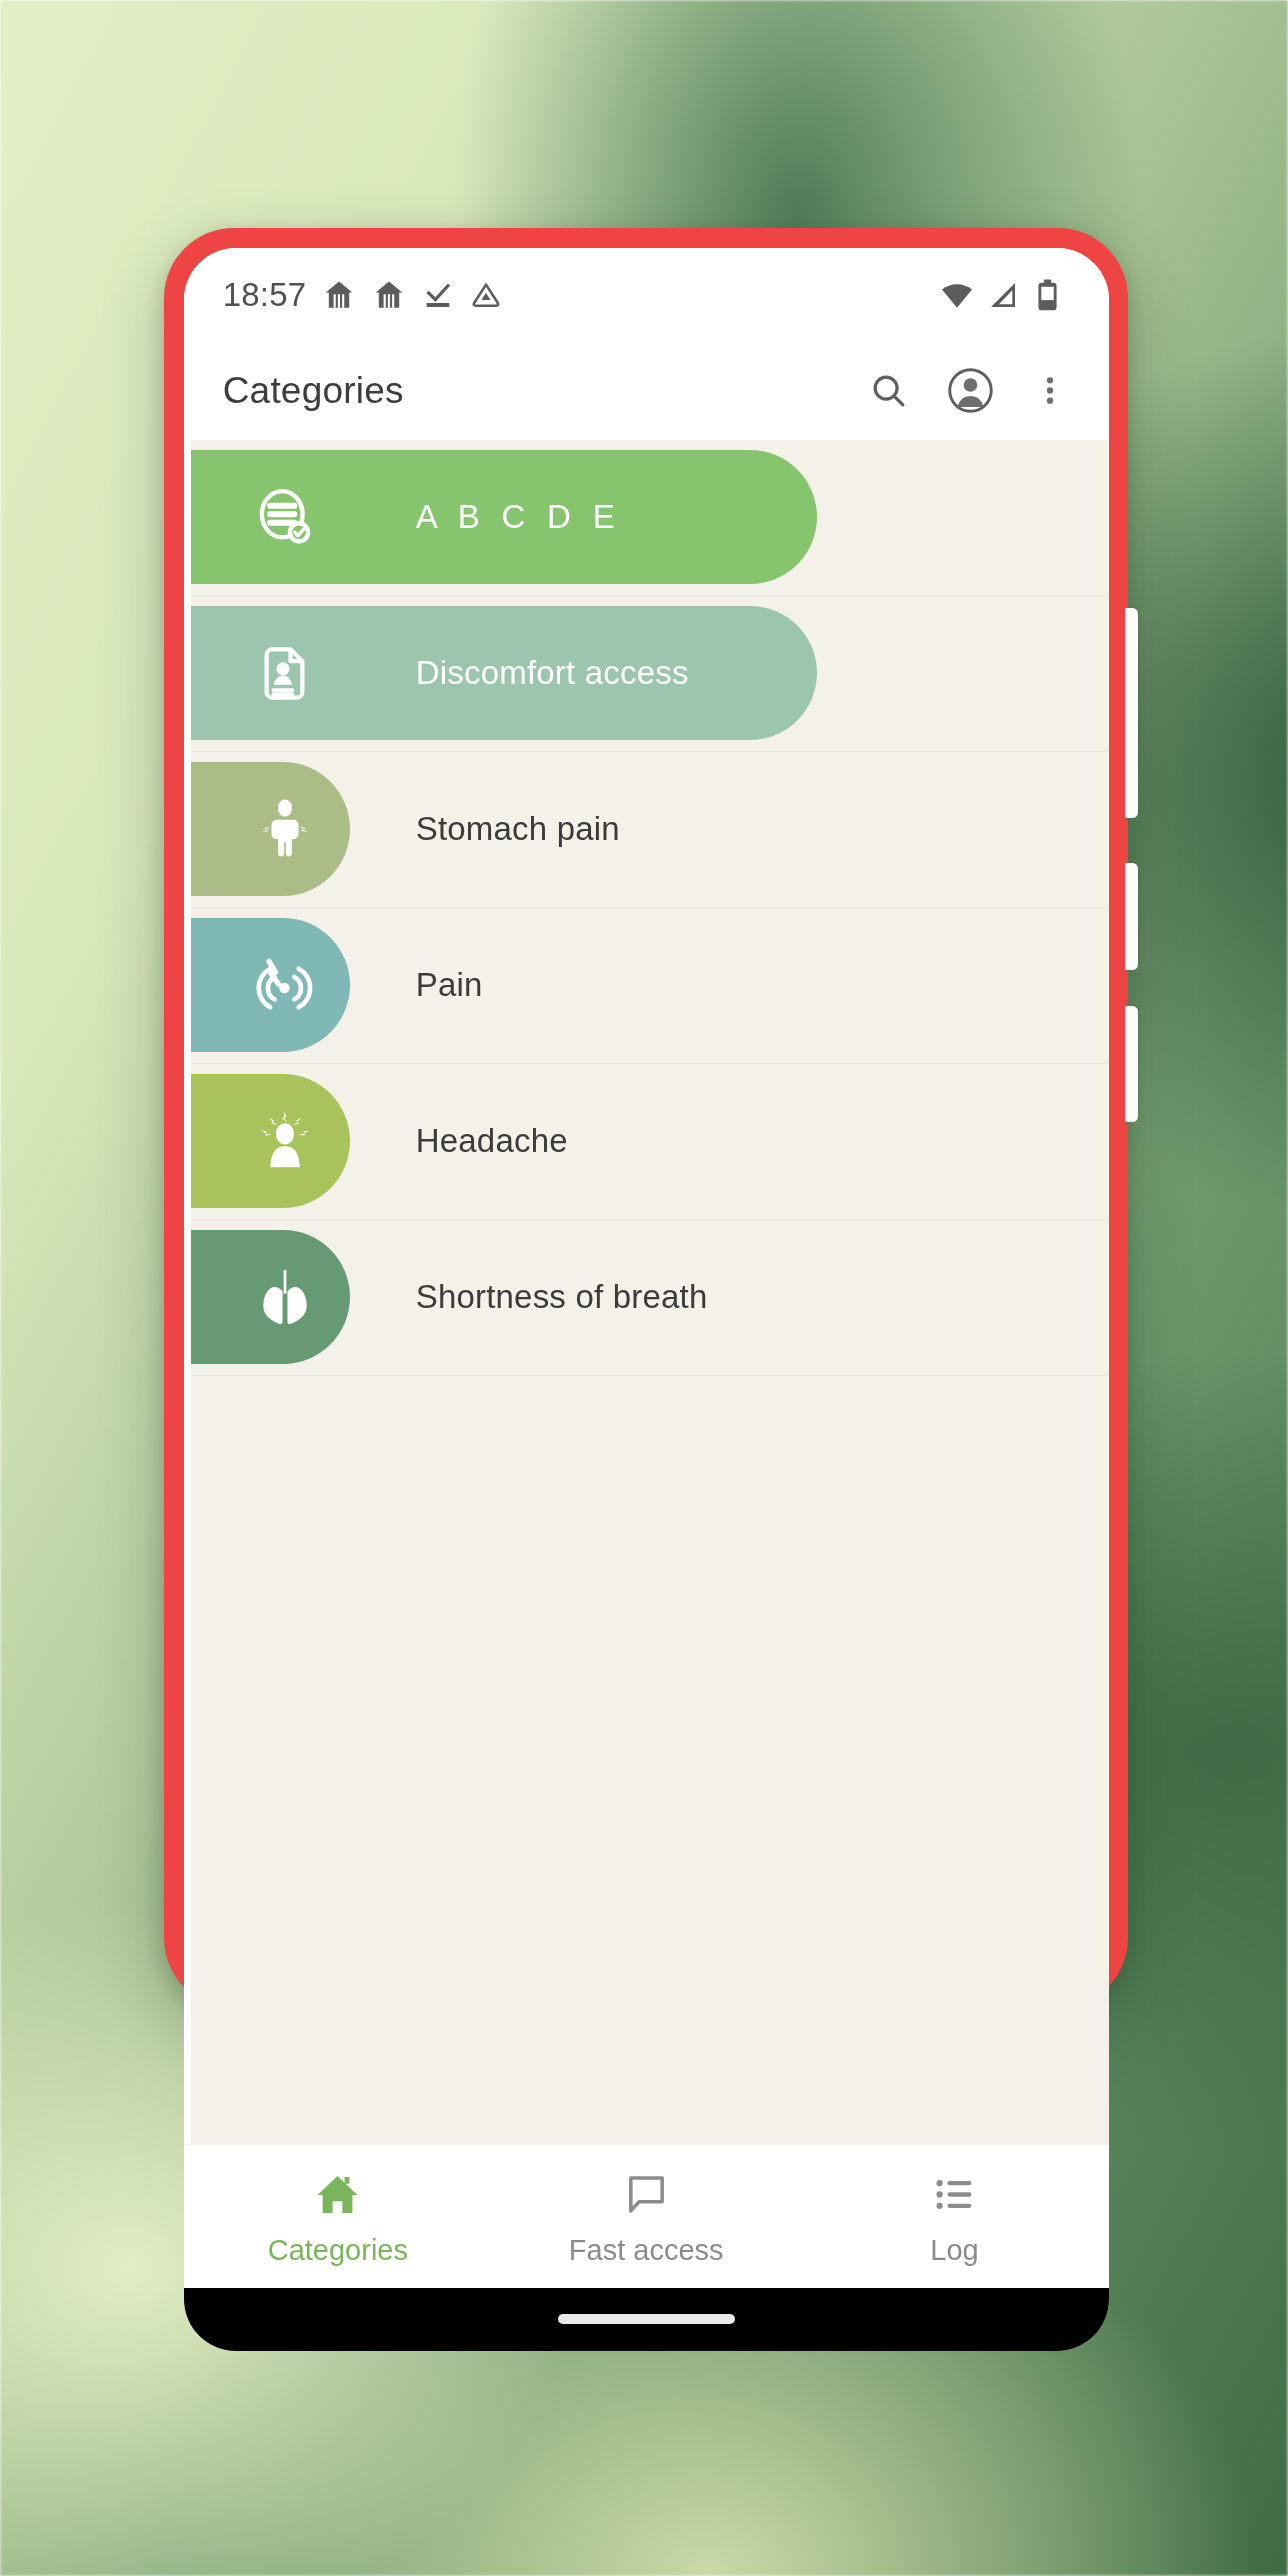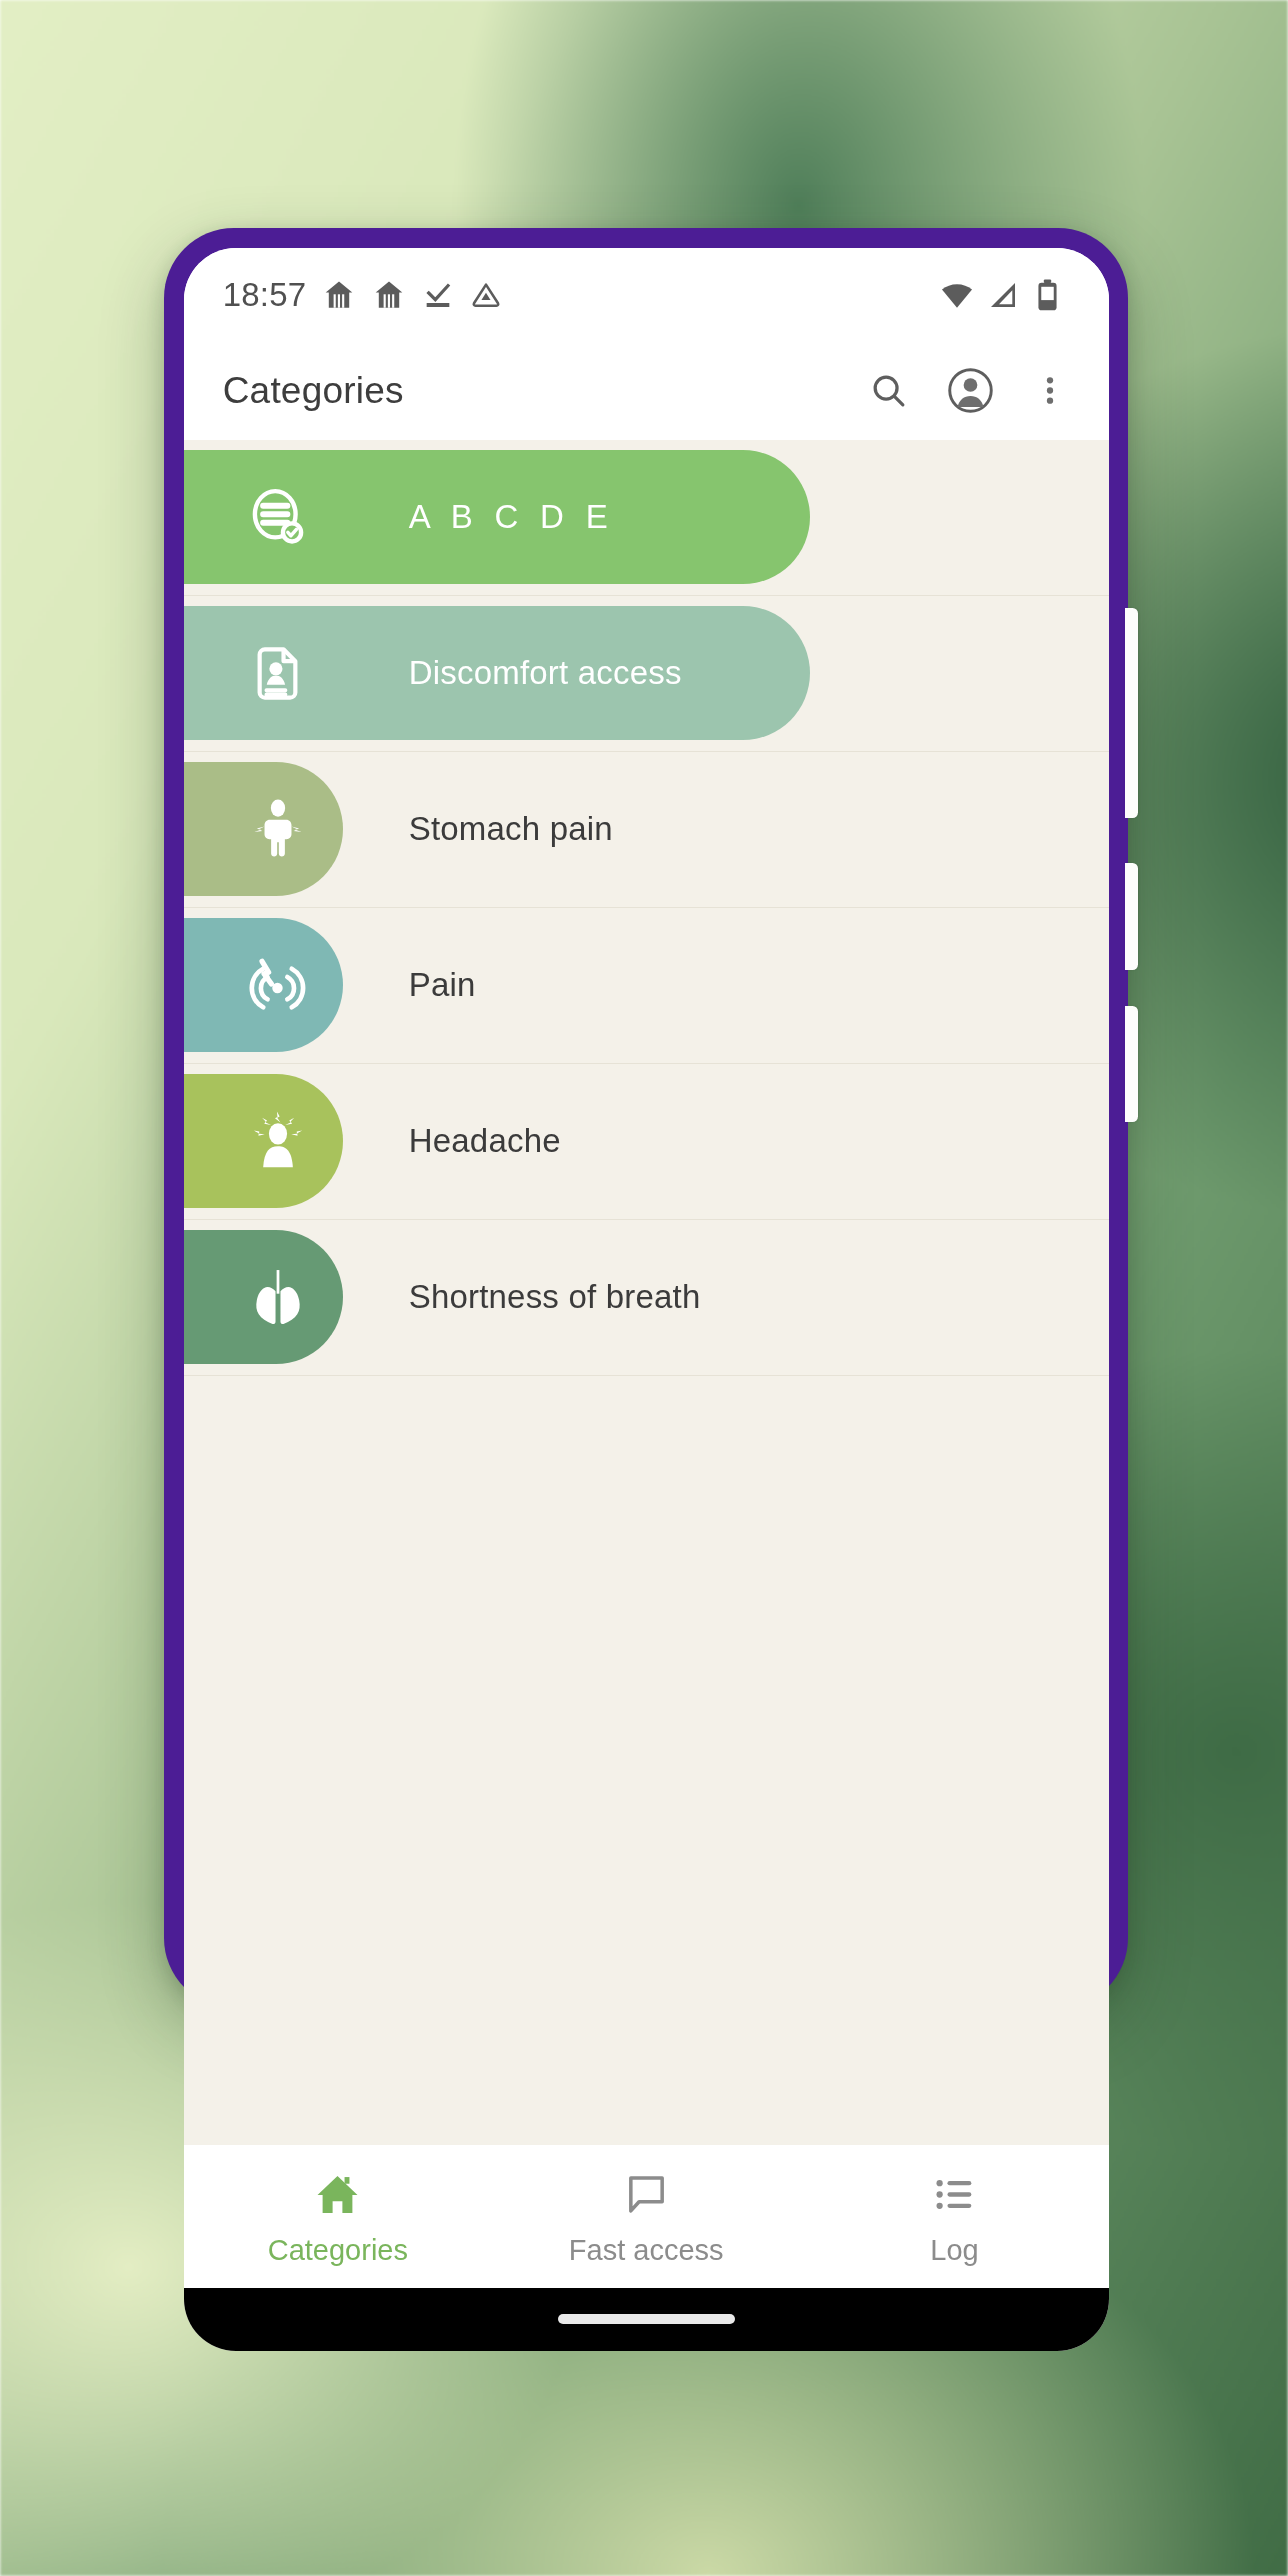--- a/index.html
+++ b/index.html
@@ -20,21 +20,21 @@
       radial-gradient(ellipse 805px 626px at 55% 100%, #cbd9a6 0%, rgba(203,217,166,0) 68%),
       linear-gradient(118deg, #e2eec4 0%, #d9e8bb 22%, #a8c394 46%, #6e9a6d 68%, #406c45 100%);
     filter:blur(1.8px);
   }
 
   
   #phone {
     position:absolute;
     left:164px; top:228px;
     width:964px; height:1780px;
-    background:#4c1d95;
+    background:#ef4444;
     border-radius:70px;
     box-shadow:0 23px 63px rgba(30,55,30,.30), 0 5.4px 18px rgba(30,55,30,.18);
     padding-left:30px;
   }
   
   .side-btn {
     position:absolute; left:961px; width:12.5px;
     background:#fdfdfc; border-radius:0 5.4px 5.4px 0;
     box-shadow:0.9px 0 1.8px rgba(0,0,0,.10);
   }
@@ -74,20 +74,21 @@
   #appbar-title { font-size:37px; color:#3d3d3d; letter-spacing:0.2px; }
   #appbar-actions { margin-left:auto; display:flex; align-items:center; gap:38px; }
   .appbar-btn { display:flex; align-items:center; justify-content:center; cursor:pointer; }
 
   
   #list {
     flex:1 1 auto;
     background:#F4F1E9;
     overflow:hidden;
     position:relative;
+    margin-left:7px;
   }
   .row {
     position:relative;
     height:156px;
     display:flex; align-items:center;
     border-bottom:0.9px solid #e6e2d6;
     cursor:pointer;
   }
   .pill {
     position:absolute; left:0; top:10.7px;

